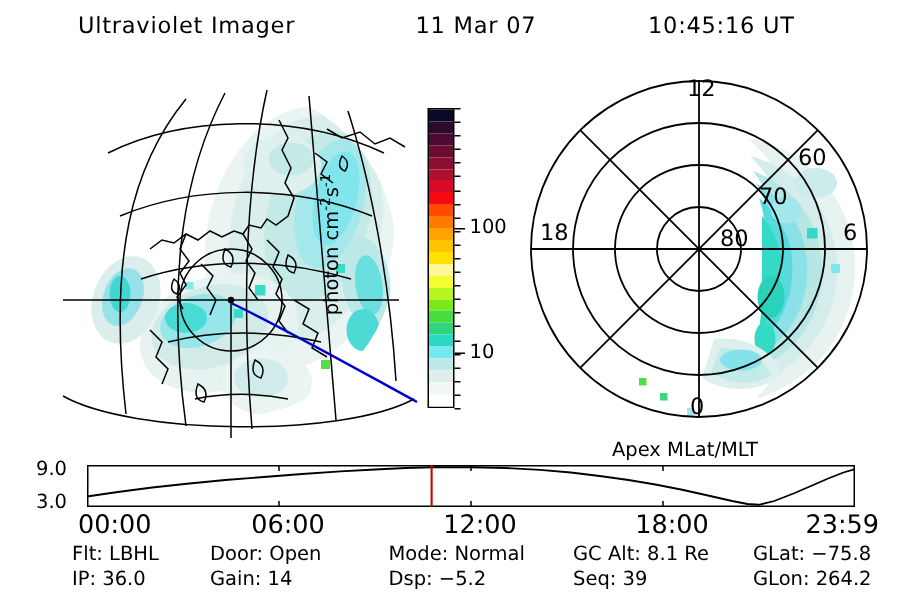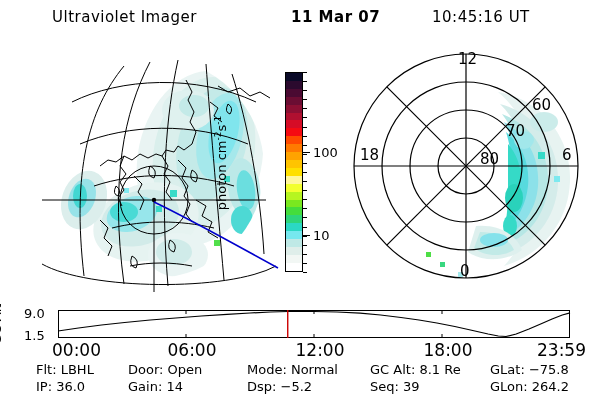--- a/index.html
+++ b/index.html
@@ -4,21 +4,21 @@
 <style>
   html,body{margin:0;padding:0;background:#fff;}
   body{width:600px;height:400px;position:relative;overflow:hidden;
        font-family:"DejaVu Sans",sans-serif;color:#000;}
   .abs{position:absolute;}
 
   
   #header{top:8px;left:0;width:600px;height:22px;}
   #header .h{position:absolute;font-size:15px;letter-spacing:.5px;white-space:nowrap;}
   #hdr-title{left:52px;top:0;}
-  #hdr-date{left:291px;top:0;font-weight:bold;}
+  #hdr-date{left:277px;top:0;}
   #hdr-time{left:432px;top:0;text-align:right;}
 
   
   #geo-panel{left:28px;top:40px;width:252px;height:252px;}
   #mlt-panel{left:348px;top:48px;width:236px;height:236px;}
   svg{display:block;overflow:visible;}
 
   
   #cbar-wrap{left:262px;top:60px;width:90px;height:225px;}
   #cbar-box{position:absolute;left:23px;top:12px;width:18px;height:200px;
@@ -43,21 +43,21 @@
   #lbl-apex{position:absolute;left:408px;top:-3px;font-size:13px;white-space:nowrap;}
   #lbl-gcalt{position:absolute;left:-4px;top:28px;font-size:13px;white-space:nowrap;
              transform:translate(-50%,-50%) rotate(-90deg);transform-origin:center;}
   .y-lab{position:absolute;font-size:13px;white-space:nowrap;transform:translateY(-50%);}
   #y-hi{left:24px;top:17px;}
   #y-lo{left:24px;top:39px;}
   .t-lab{position:absolute;top:44px;font-size:17px;white-space:nowrap;}
 
   
   #status{left:0;top:362px;width:600px;height:38px;}
-  .srow{position:absolute;left:4px;width:504px;height:17px;}
+  .srow{position:absolute;left:16px;width:504px;height:17px;}
   #srow0{top:0;} #srow1{top:17px;}
   .scell{position:absolute;font-size:13px;white-space:nowrap;}
   .c0{left:32px;} .c1{left:124px;} .c2{left:243px;} .c3{left:366px;} .c4{left:486px;}
 </style>
 </head>
 <body>
 
 <div class="abs" id="header">
   <div class="h" id="hdr-title">Ultraviolet Imager</div>
   <div class="h" id="hdr-date">11 Mar 07</div>
@@ -272,23 +272,24 @@
     </g>
     <g font-family="DejaVu Sans, sans-serif" font-size="15" fill="#000">
       <text x="184" y="62">60</text>
       <text x="158" y="88">70</text>
       <text x="132" y="116">80</text>
     </g>
   </svg>
 </div>
 
 <div class="abs" id="orbit">
+  <div id="lbl-apex">Apex MLat/MLT</div>
   <div id="lbl-gcalt">GC Alt</div>
   <div class="y-lab" id="y-hi">9.0</div>
-  <div class="y-lab" id="y-lo">1.5</div>
+  <div class="y-lab" id="y-lo">3.0</div>
   <div id="orbit-box"></div>
   <svg id="orbit-svg" width="512" height="28" viewBox="0 0 512 28">
       <polyline points="0.0,21.0 20.5,18.0 43.5,15.0 66.6,12.5 92.2,10.0 117.8,8.0 143.4,6.0 169.0,4.3 192.0,3.0 212.5,2.0 230.4,1.5 256.0,1.5 279.0,2.0 302.1,3.2 322.6,5.0 343.0,7.5 361.0,10.0 378.9,13.0 396.8,16.5 414.7,20.5 430.1,24.0 440.3,26.0 448.0,26.5 458.2,24.0 471.0,19.0 483.8,13.5 494.1,9.0 504.3,5.0 512.0,2.8" fill="none" stroke="#000" stroke-width="1.2"></polyline>
       <line x1="128" x2="128" y1="0" y2="4" stroke="#000" stroke-width="1"></line>
       <line x1="128" x2="128" y1="28" y2="24" stroke="#000" stroke-width="1"></line>
       <line x1="256" x2="256" y1="0" y2="4" stroke="#000" stroke-width="1"></line>
       <line x1="256" x2="256" y1="28" y2="24" stroke="#000" stroke-width="1"></line>
       <line x1="384" x2="384" y1="0" y2="4" stroke="#000" stroke-width="1"></line>
       <line x1="384" x2="384" y1="28" y2="24" stroke="#000" stroke-width="1"></line>
       <line x1="229.7344" x2="229.7344" y1="0" y2="28" stroke="#cc0000" stroke-width="1.4"></line>

